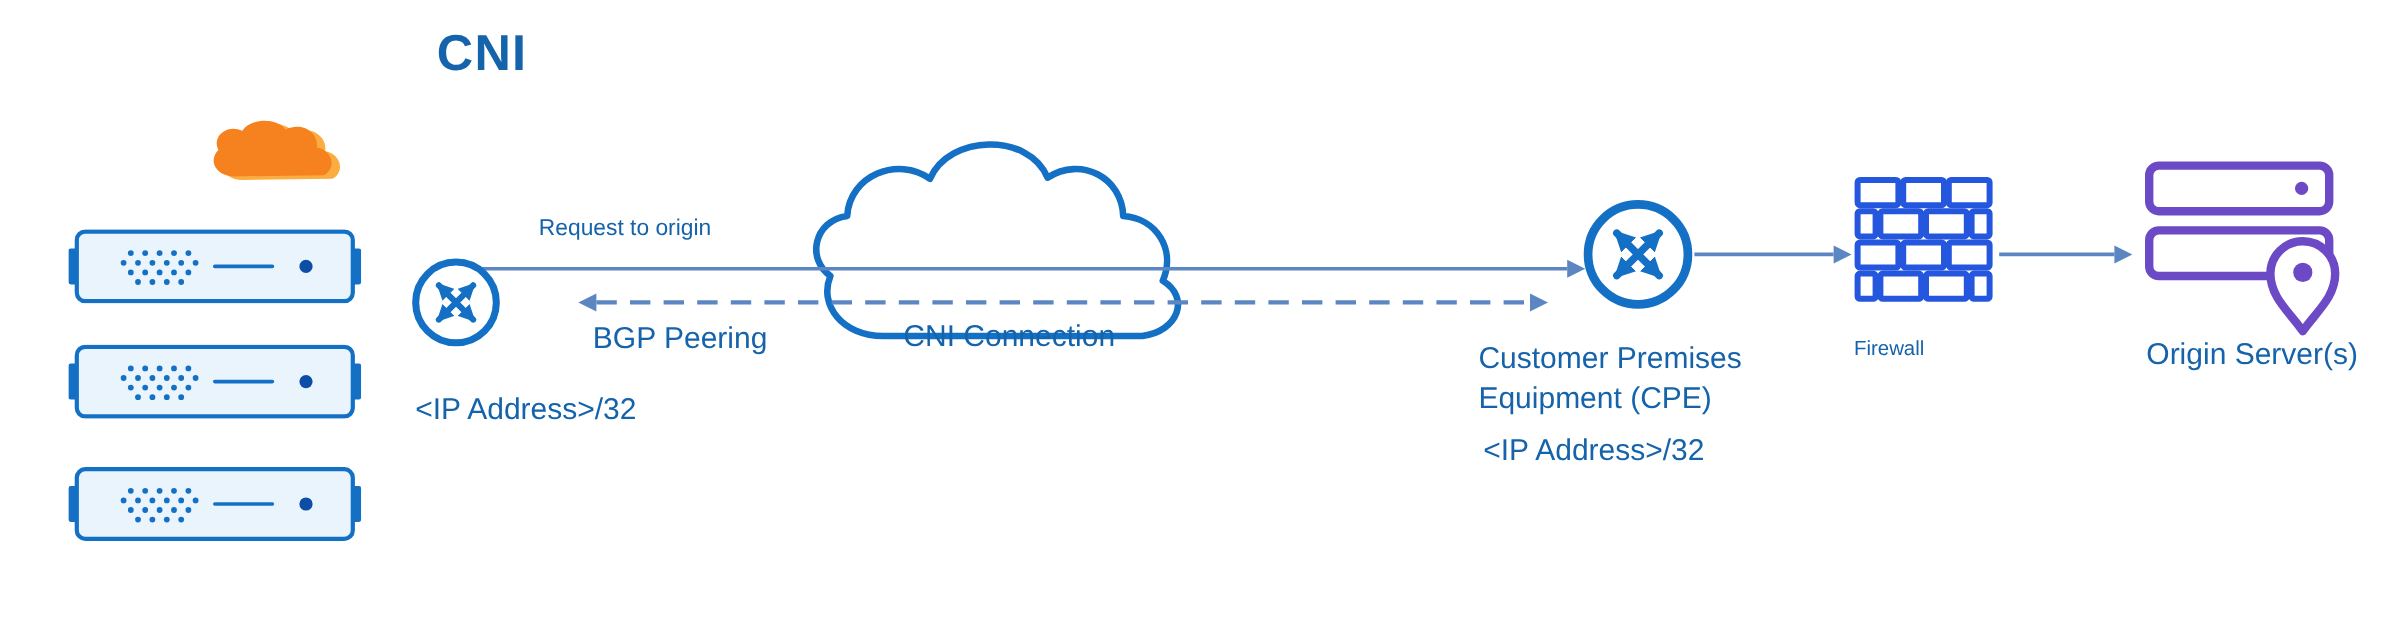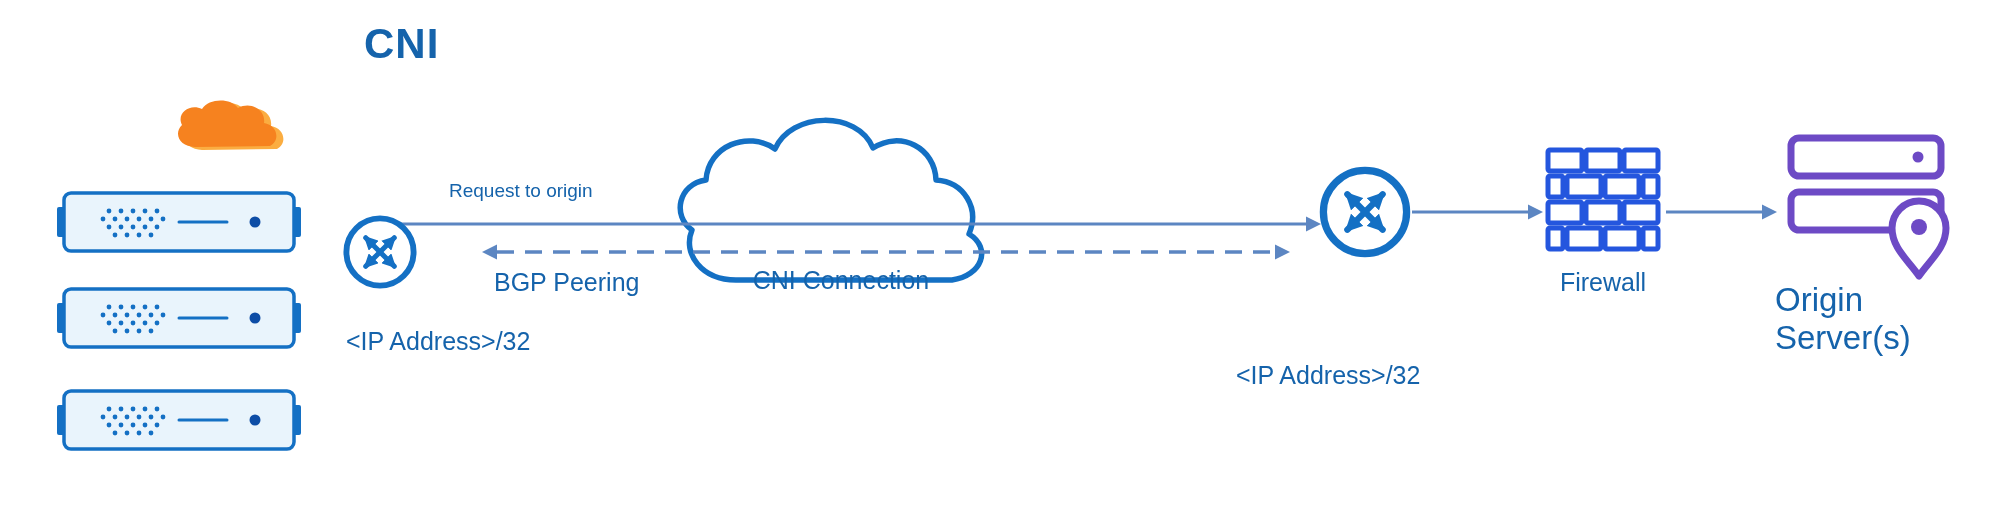--- a/index.html
+++ b/index.html
@@ -53,28 +53,28 @@
 
   .flow-request{position:absolute;left:449px;top:180px;font-size:19px;color:var(--label-blue);z-index:4;}
   .flow-bgp{position:absolute;left:494px;top:268px;font-size:25px;color:var(--label-blue);z-index:4;}
   .edge-ip{position:absolute;left:346px;top:327px;font-size:25px;color:var(--label-blue);}
 
   .cpe-name{position:absolute;left:1232px;top:283px;width:250px;font-size:25px;line-height:1.3;color:var(--label-blue);}
   .cpe-ip{position:absolute;left:1236px;top:361px;font-size:25px;color:var(--label-blue);}
 
   .firewall-icon{position:absolute;left:1545px;top:147px;width:116px;height:106px;}
   .brick{fill:none;stroke:var(--firewall-blue);stroke-width:5;}
-  .firewall-label{position:absolute;left:1545px;top:268px;width:116px;text-align:center;font-size:25px;color:var(--label-blue);}
+  .firewall-label{position:absolute;left:1545px;top:281px;width:116px;font-size:17px;color:var(--label-blue);}
 
   .origin-icon{position:absolute;left:1786px;top:132px;width:170px;height:152px;}
   .origin-bar{fill:#fff;stroke:var(--purple);stroke-width:7;}
   .origin-dot{fill:var(--purple);}
   .pin-shape{fill:#fff;stroke:var(--purple);stroke-width:7;stroke-linejoin:round;}
   .pin-dot{fill:var(--purple);}
-  .origin-label{position:absolute;left:1775px;top:281px;width:190px;text-align:left;font-size:33px;color:var(--label-blue);}
+  .origin-label{position:absolute;left:1775px;top:281px;width:190px;text-align:right;font-size:25px;color:var(--label-blue);}
 </style>
 </head>
 <body>
 
 <svg width="0" height="0" style="position:absolute" aria-hidden="true">
   <defs>
     <marker id="rhead" viewBox="0 0 10 10" refX="8" refY="5" markerWidth="2.8" markerHeight="2.8" orient="auto-start-reverse">
       <path class="arrowhead" d="M0,0 L10,5 L0,10 z"></path>
     </marker>
 
@@ -159,20 +159,21 @@
   <div class="flow-bgp">BGP Peering</div>
 
   <svg class="cni-cloud" viewBox="0 0 350 200">
     <path class="cloud-shape" d="M 78 176 C 44 176 24 150 34 126 C 14 112 20 80 48 76 C 50 42 90 26 117 45 C 133 8 199 6 215 44 C 243 26 277 44 278 76 C 306 78 322 104 311 130 C 334 144 324 172 294 176 Z"></path>
   </svg>
   <div class="cloud-label">CNI Connection</div>
 
   <svg class="router cpe-router" viewBox="0 0 100 100">
       <use href="#router-sym" width="100" height="100"></use>
     </svg>
+  <div class="cpe-name">Customer Premises Equipment (CPE)</div>
   <div class="cpe-ip">&lt;IP Address&gt;/32</div>
 
   <svg class="firewall-icon" viewBox="0 0 116 106">
     <rect class="brick" x="3" y="3" width="34" height="21" rx="2"></rect>
     <rect class="brick" x="41" y="3" width="34" height="21" rx="2"></rect>
     <rect class="brick" x="79" y="3" width="34" height="21" rx="2"></rect>
     <rect class="brick" x="3" y="29" width="15" height="21" rx="2"></rect>
     <rect class="brick" x="22" y="29" width="34" height="21" rx="2"></rect>
     <rect class="brick" x="60" y="29" width="34" height="21" rx="2"></rect>
     <rect class="brick" x="98" y="29" width="15" height="21" rx="2"></rect>

